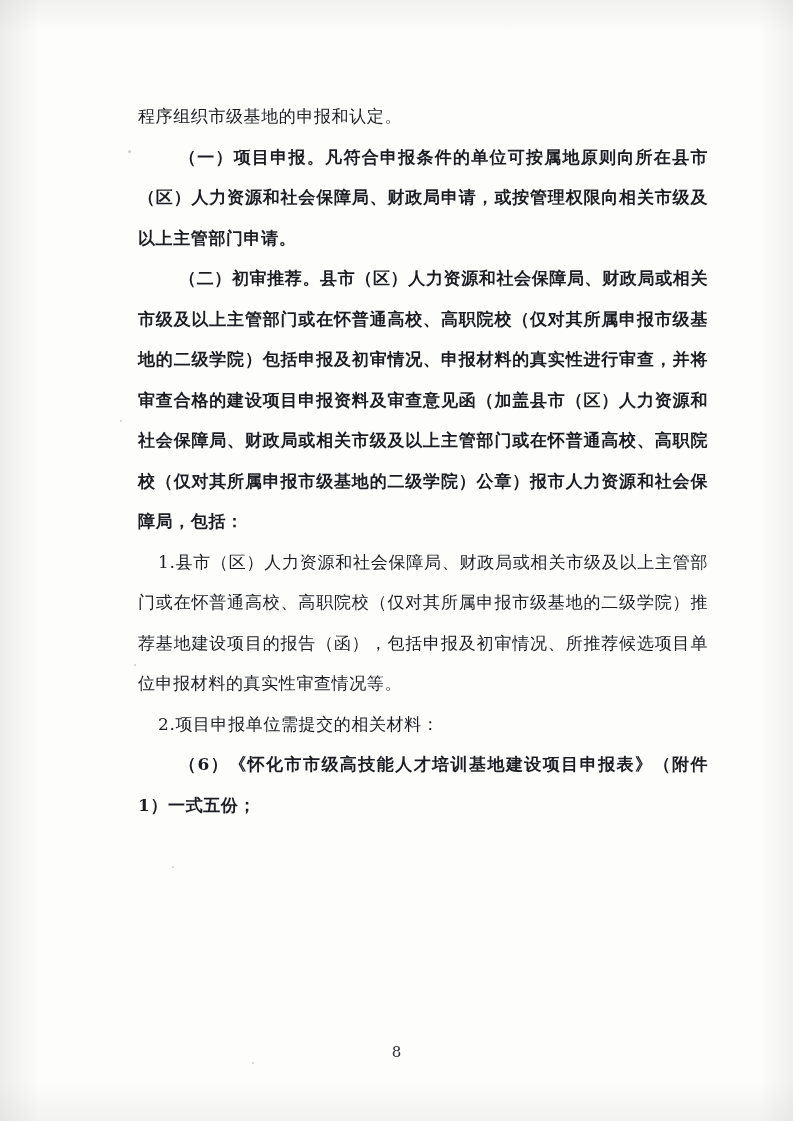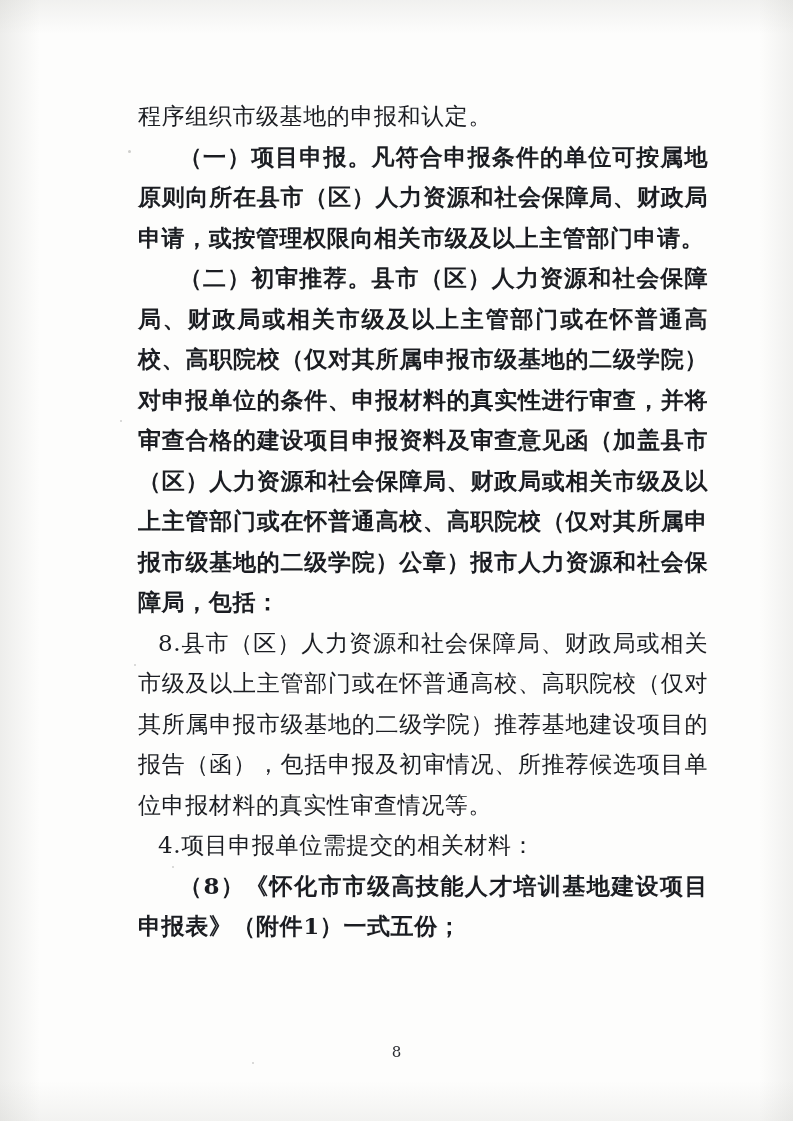--- a/index.html
+++ b/index.html
@@ -59,21 +59,21 @@
   }
 
   .content {
     position: absolute;
     left: 138px;
     top: 96px;
     width: 570px;
   }
 
   .para {
-    font-size: 23px;
+    font-size: 17px;
     line-height: 40.5px;
     letter-spacing: 0.6px;
     text-align: justify;
     text-justify: inter-character;
     margin: 0;
     color: #1b1d22;
     font-family: "DejaVu Serif", "Liberation Serif", serif;
   }
   .para.indent {
     text-indent: 41px;
@@ -113,20 +113,20 @@
 
   <div class="speck" style="left:128px; top:150px; width:3px; height:3px;"></div>
   <div class="speck" style="left:120px; top:420px; width:2px; height:2px;"></div>
   <div class="speck" style="left:134px; top:664px; width:2px; height:2px;"></div>
   <div class="speck" style="left:172px; top:866px; width:2px; height:2px;"></div>
   <div class="speck" style="left:252px; top:1062px; width:2px; height:2px;"></div>
 
   <div class="content">
     <p class="para">程序组织市级基地的申报和认定。</p>
     <p class="para indent">（一）项目申报。凡符合申报条件的单位可按属地原则向所在县市（区）人力资源和社会保障局、财政局申请，或按管理权限向相关市级及以上主管部门申请。</p>
-    <p class="para indent">（二）初审推荐。县市（区）人力资源和社会保障局、财政局或相关市级及以上主管部门或在怀普通高校、高职院校（仅对其所属申报市级基地的二级学院）对申报单位的条件、申报材料的真实性进行审查，并将审查合格的建设项目申报资料及审查意见函（加盖县市（区）人力资源和社会保障局、财政局或相关市级及以上主管部门或在怀普通高校、高职院校（仅对其所属申报市级基地的二级学院）公章）报市人力资源和社会保障局，包括：</p>
-    <p class="para indent-small">8.县市（区）人力资源和社会保障局、财政局或相关市级及以上主管部门或在怀普通高校、高职院校（仅对其所属申报市级基地的二级学院）推荐基地建设项目的报告（函），包括申报及初审情况、所推荐候选项目单位申报材料的真实性审查情况等。</p>
-    <p class="para indent-small">4.项目申报单位需提交的相关材料：</p>
-    <p class="para indent">（8）《怀化市市级高技能人才培训基地建设项目申报表》（附件1）一式五份；</p>
+    <p class="para indent">（二）初审推荐。县市（区）人力资源和社会保障局、财政局或相关市级及以上主管部门或在怀普通高校、高职院校（仅对其所属申报市级基地的二级学院）包括申报及初审情况、申报材料的真实性进行审查，并将审查合格的建设项目申报资料及审查意见函（加盖县市（区）人力资源和社会保障局、财政局或相关市级及以上主管部门或在怀普通高校、高职院校（仅对其所属申报市级基地的二级学院）公章）报市人力资源和社会保障局，包括：</p>
+    <p class="para indent-small">1.县市（区）人力资源和社会保障局、财政局或相关市级及以上主管部门或在怀普通高校、高职院校（仅对其所属申报市级基地的二级学院）推荐基地建设项目的报告（函），包括申报及初审情况、所推荐候选项目单位申报材料的真实性审查情况等。</p>
+    <p class="para indent-small">2.项目申报单位需提交的相关材料：</p>
+    <p class="para indent">（6）《怀化市市级高技能人才培训基地建设项目申报表》（附件1）一式五份；</p>
   </div>
 
   <div class="page-number">8</div>
 </div>
 
 </body></html>

